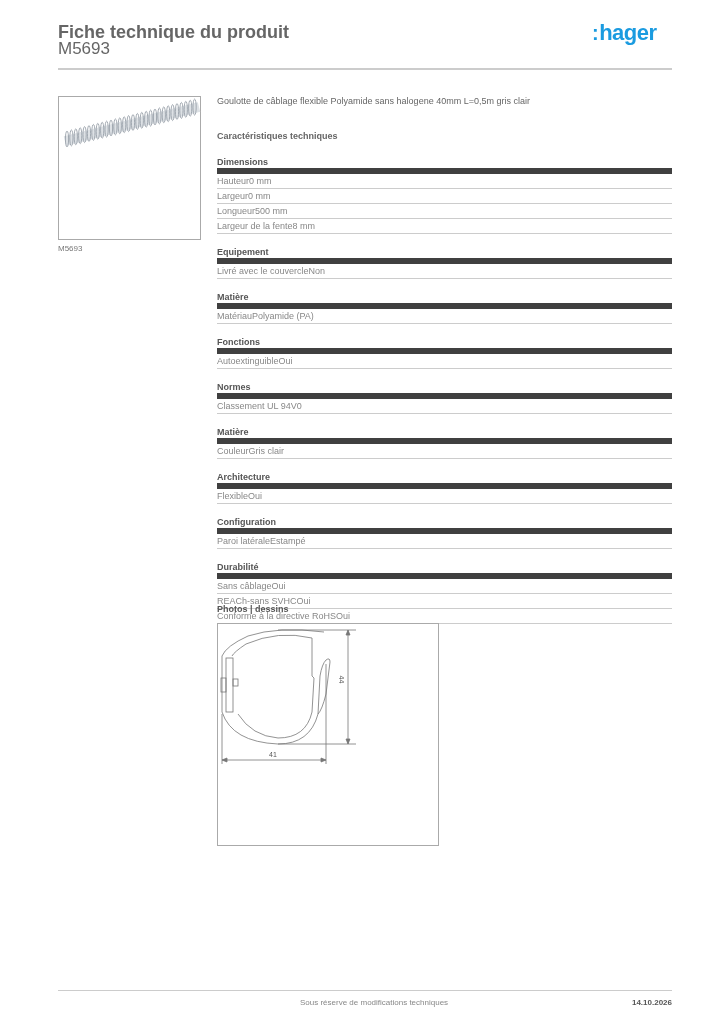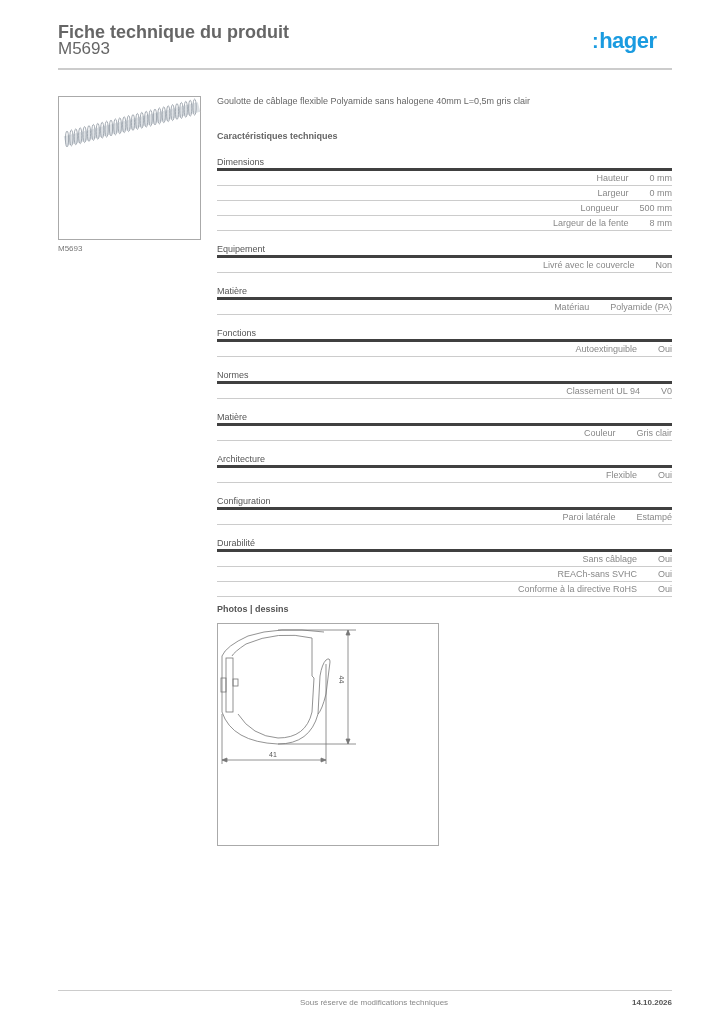--- a/index.html
+++ b/index.html
@@ -1,30 +1,30 @@
 <!DOCTYPE html>
 <html><head>
 <meta charset="utf-8">
 <style>
   html, body { margin: 0; padding: 0; }
   body { width: 724px; height: 1024px; background: #fff; position: relative; overflow: hidden; font-family: "Liberation Sans", sans-serif; color: #555; }
   .header-title { position: absolute; left: 58px; top: 22px; font-size: 18px; font-weight: bold; color: #666; }
   .header-sub { position: absolute; left: 58px; top: 39px; font-size: 17px; color: #666; }
-  .logo { position: absolute; left: 592px; top: 28px; font-size: 22px; font-weight: bold; color: #1a9be0; letter-spacing: -0.5px; }
+  .logo { position: absolute; left: 592px; top: 20px; font-size: 22px; font-weight: bold; color: #1a9be0; letter-spacing: -0.5px; }
   .logo .colon { font-size: 20px; margin-right: 1px; }
   .header-rule { position: absolute; left: 58px; top: 68px; width: 614px; height: 2px; background: #ccc; }
   .product-img { position: absolute; left: 58px; top: 96px; width: 143px; height: 144px; border: 1px solid #aaa; box-sizing: border-box; }
   .product-img svg { position: absolute; left: 0; top: 0; }
   .img-caption { position: absolute; left: 58px; top: 244px; font-size: 8px; color: #777; }
   .desc { position: absolute; left: 217px; top: 96px; font-size: 9px; font-weight: normal; color: #666; }
   .char-title { position: absolute; left: 217px; top: 131px; font-size: 9px; font-weight: bold; color: #666; }
   .specs { position: absolute; left: 217px; top: 156px; width: 455px; }
   .group { margin-bottom: 12px; }
-  .group-title { font-size: 9px; font-weight: normal; color: #555; height: 12px; line-height: 12px; border-bottom: 3px solid #404040; }
-  .row { display: flex; justify-content: flex-end; font-size: 9px; color: #888; height: 13px; line-height: 13px; border-bottom: 1px solid #ccc; margin-top: 1px; gap: 21px; }
+  .group-title { font-size: 9px; font-weight: bold; color: #555; height: 12px; line-height: 12px; border-bottom: 6px solid #404040; }
+  .row { display: flex; justify-content: flex-start; font-size: 9px; color: #888; height: 13px; line-height: 13px; border-bottom: 1px solid #ccc; margin-top: 1px; }
   .photos-title { position: absolute; left: 217px; top: 604px; font-size: 9px; font-weight: bold; color: #555; }
   .drawing { position: absolute; left: 217px; top: 623px; width: 222px; height: 223px; border: 1px solid #aaa; box-sizing: border-box; }
   .drawing svg { position: absolute; left: 0; top: 0; }
   .footer-rule { position: absolute; left: 58px; top: 990px; width: 614px; height: 1px; background: #ccc; }
   .footer-left { position: absolute; left: 58px; top: 1046px; font-size: 8px; font-weight: bold; color: #555; }
   .footer-center { position: absolute; left: 300px; top: 998px; font-size: 8px; color: #888; }
   .footer-right { position: absolute; right: 52px; top: 998px; font-size: 8px; font-weight: bold; color: #555; }
 </style>
 </head>
 <body>

